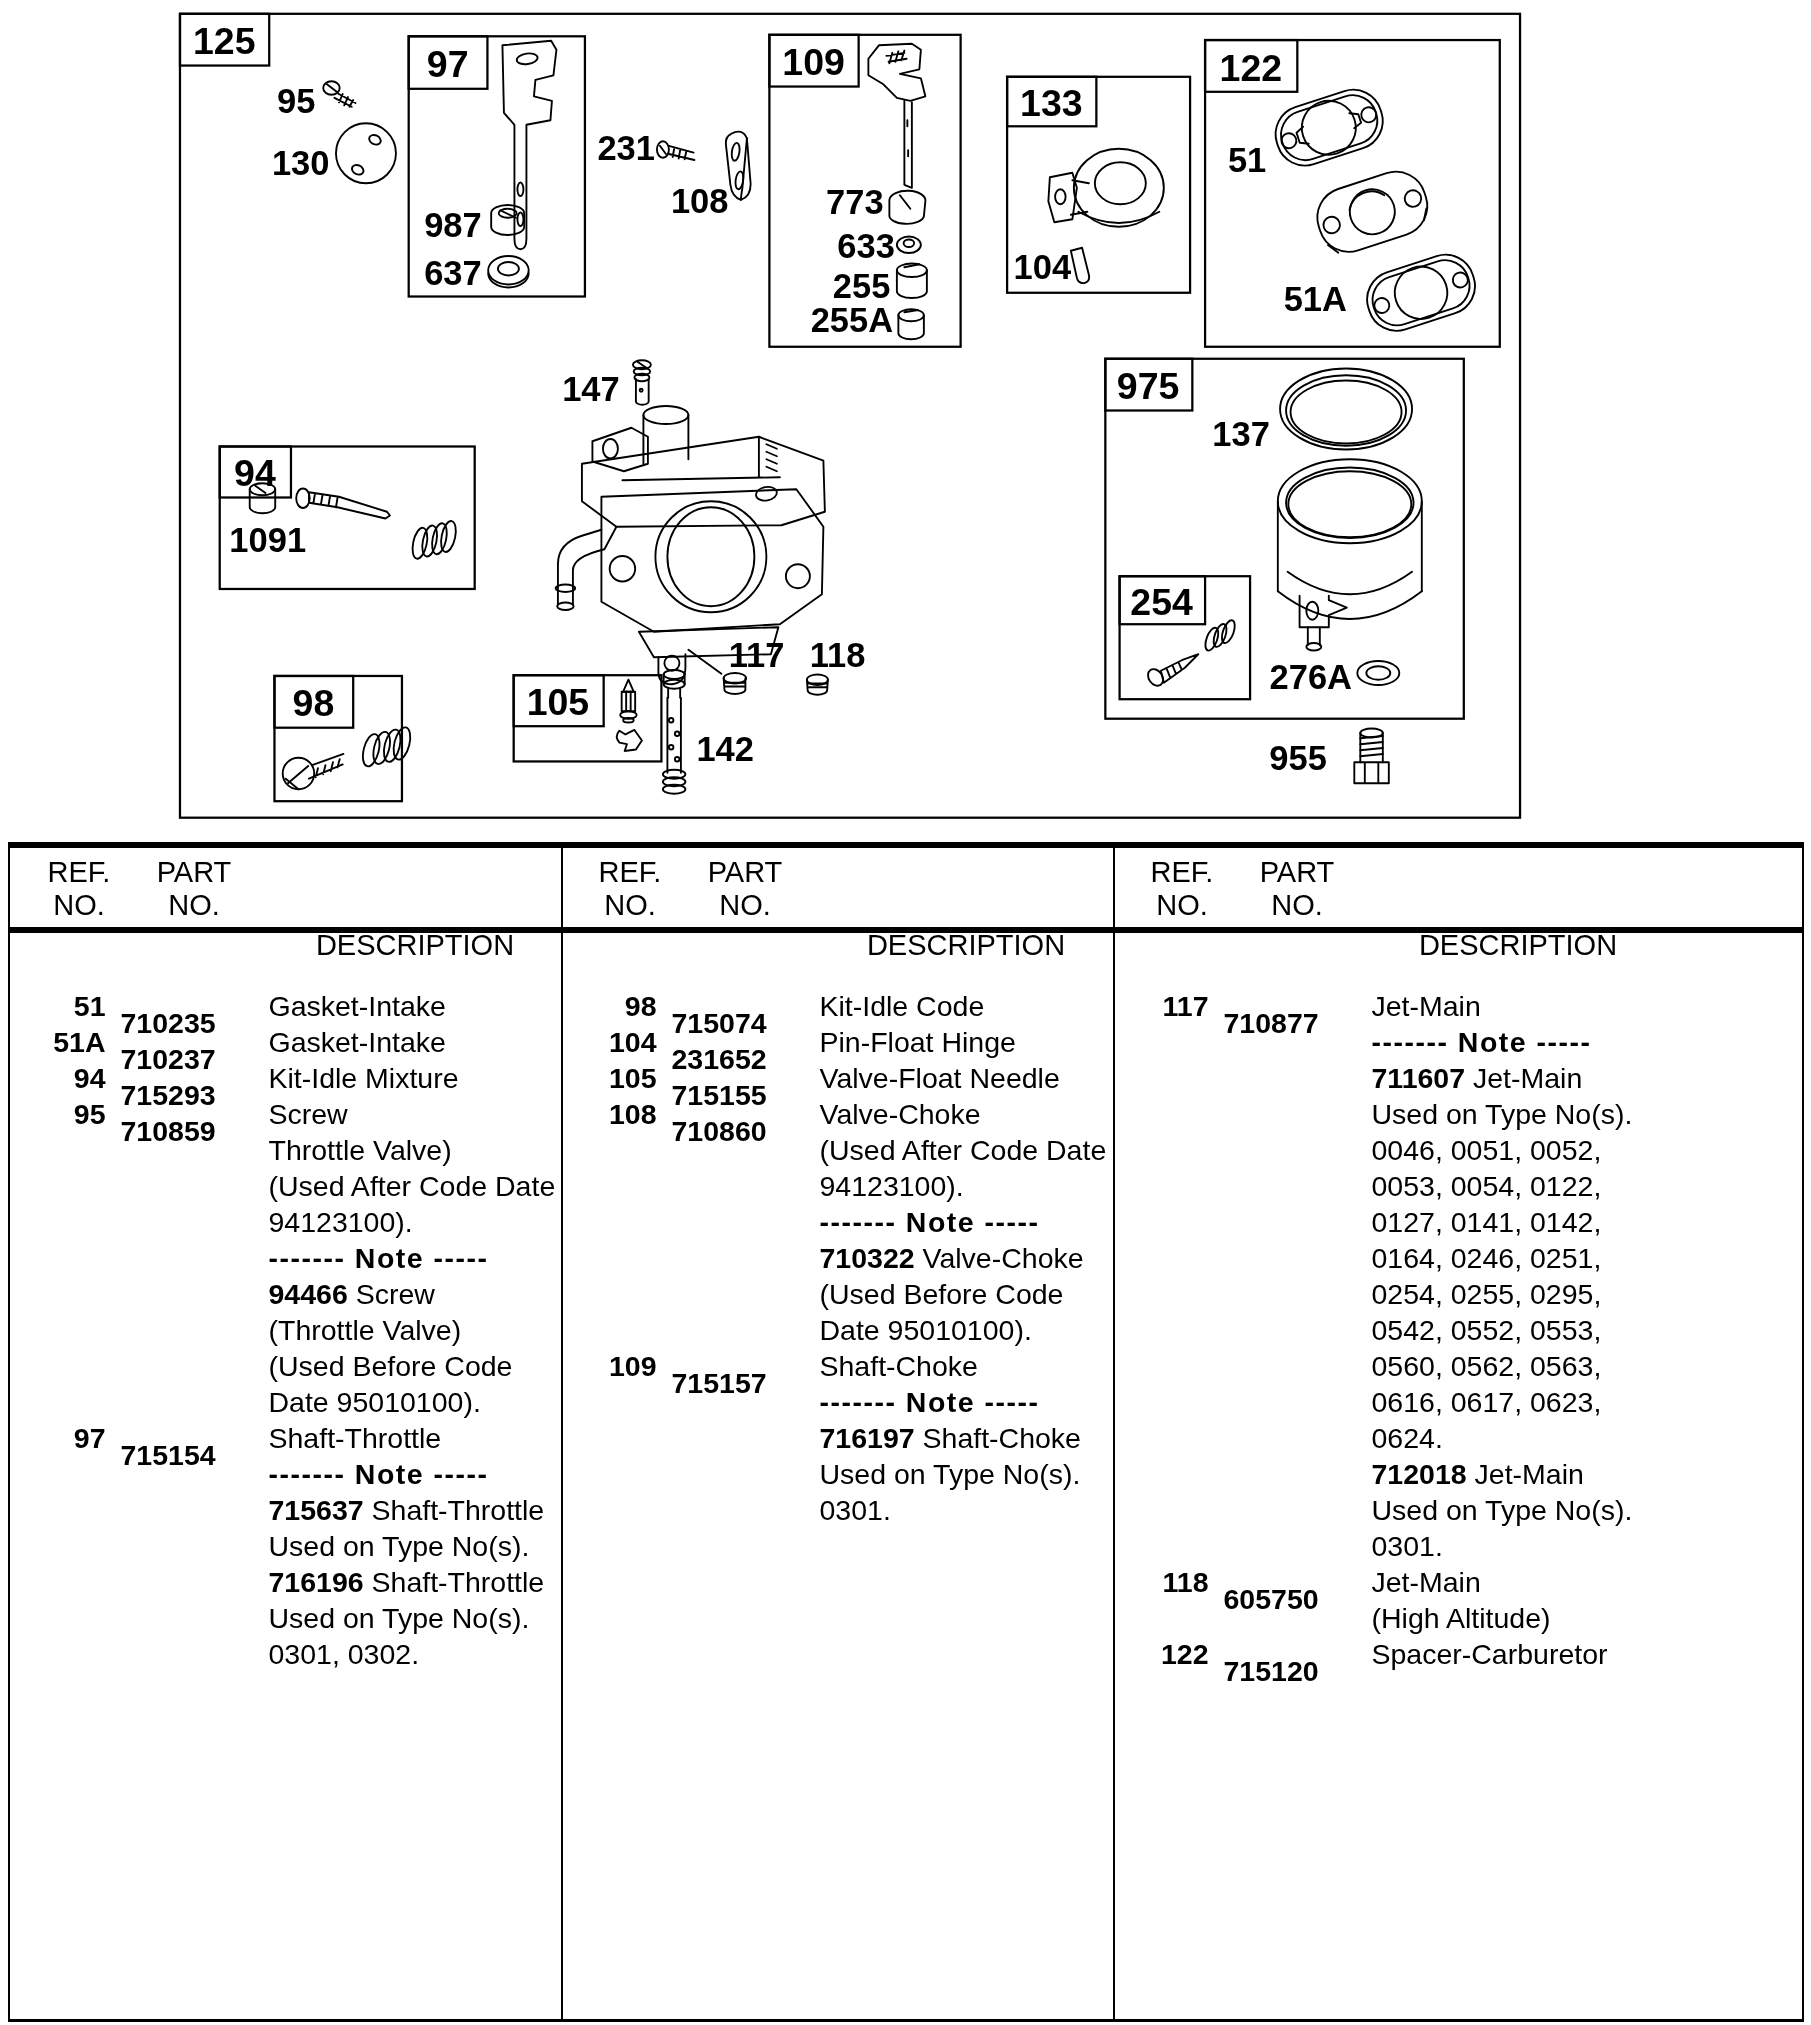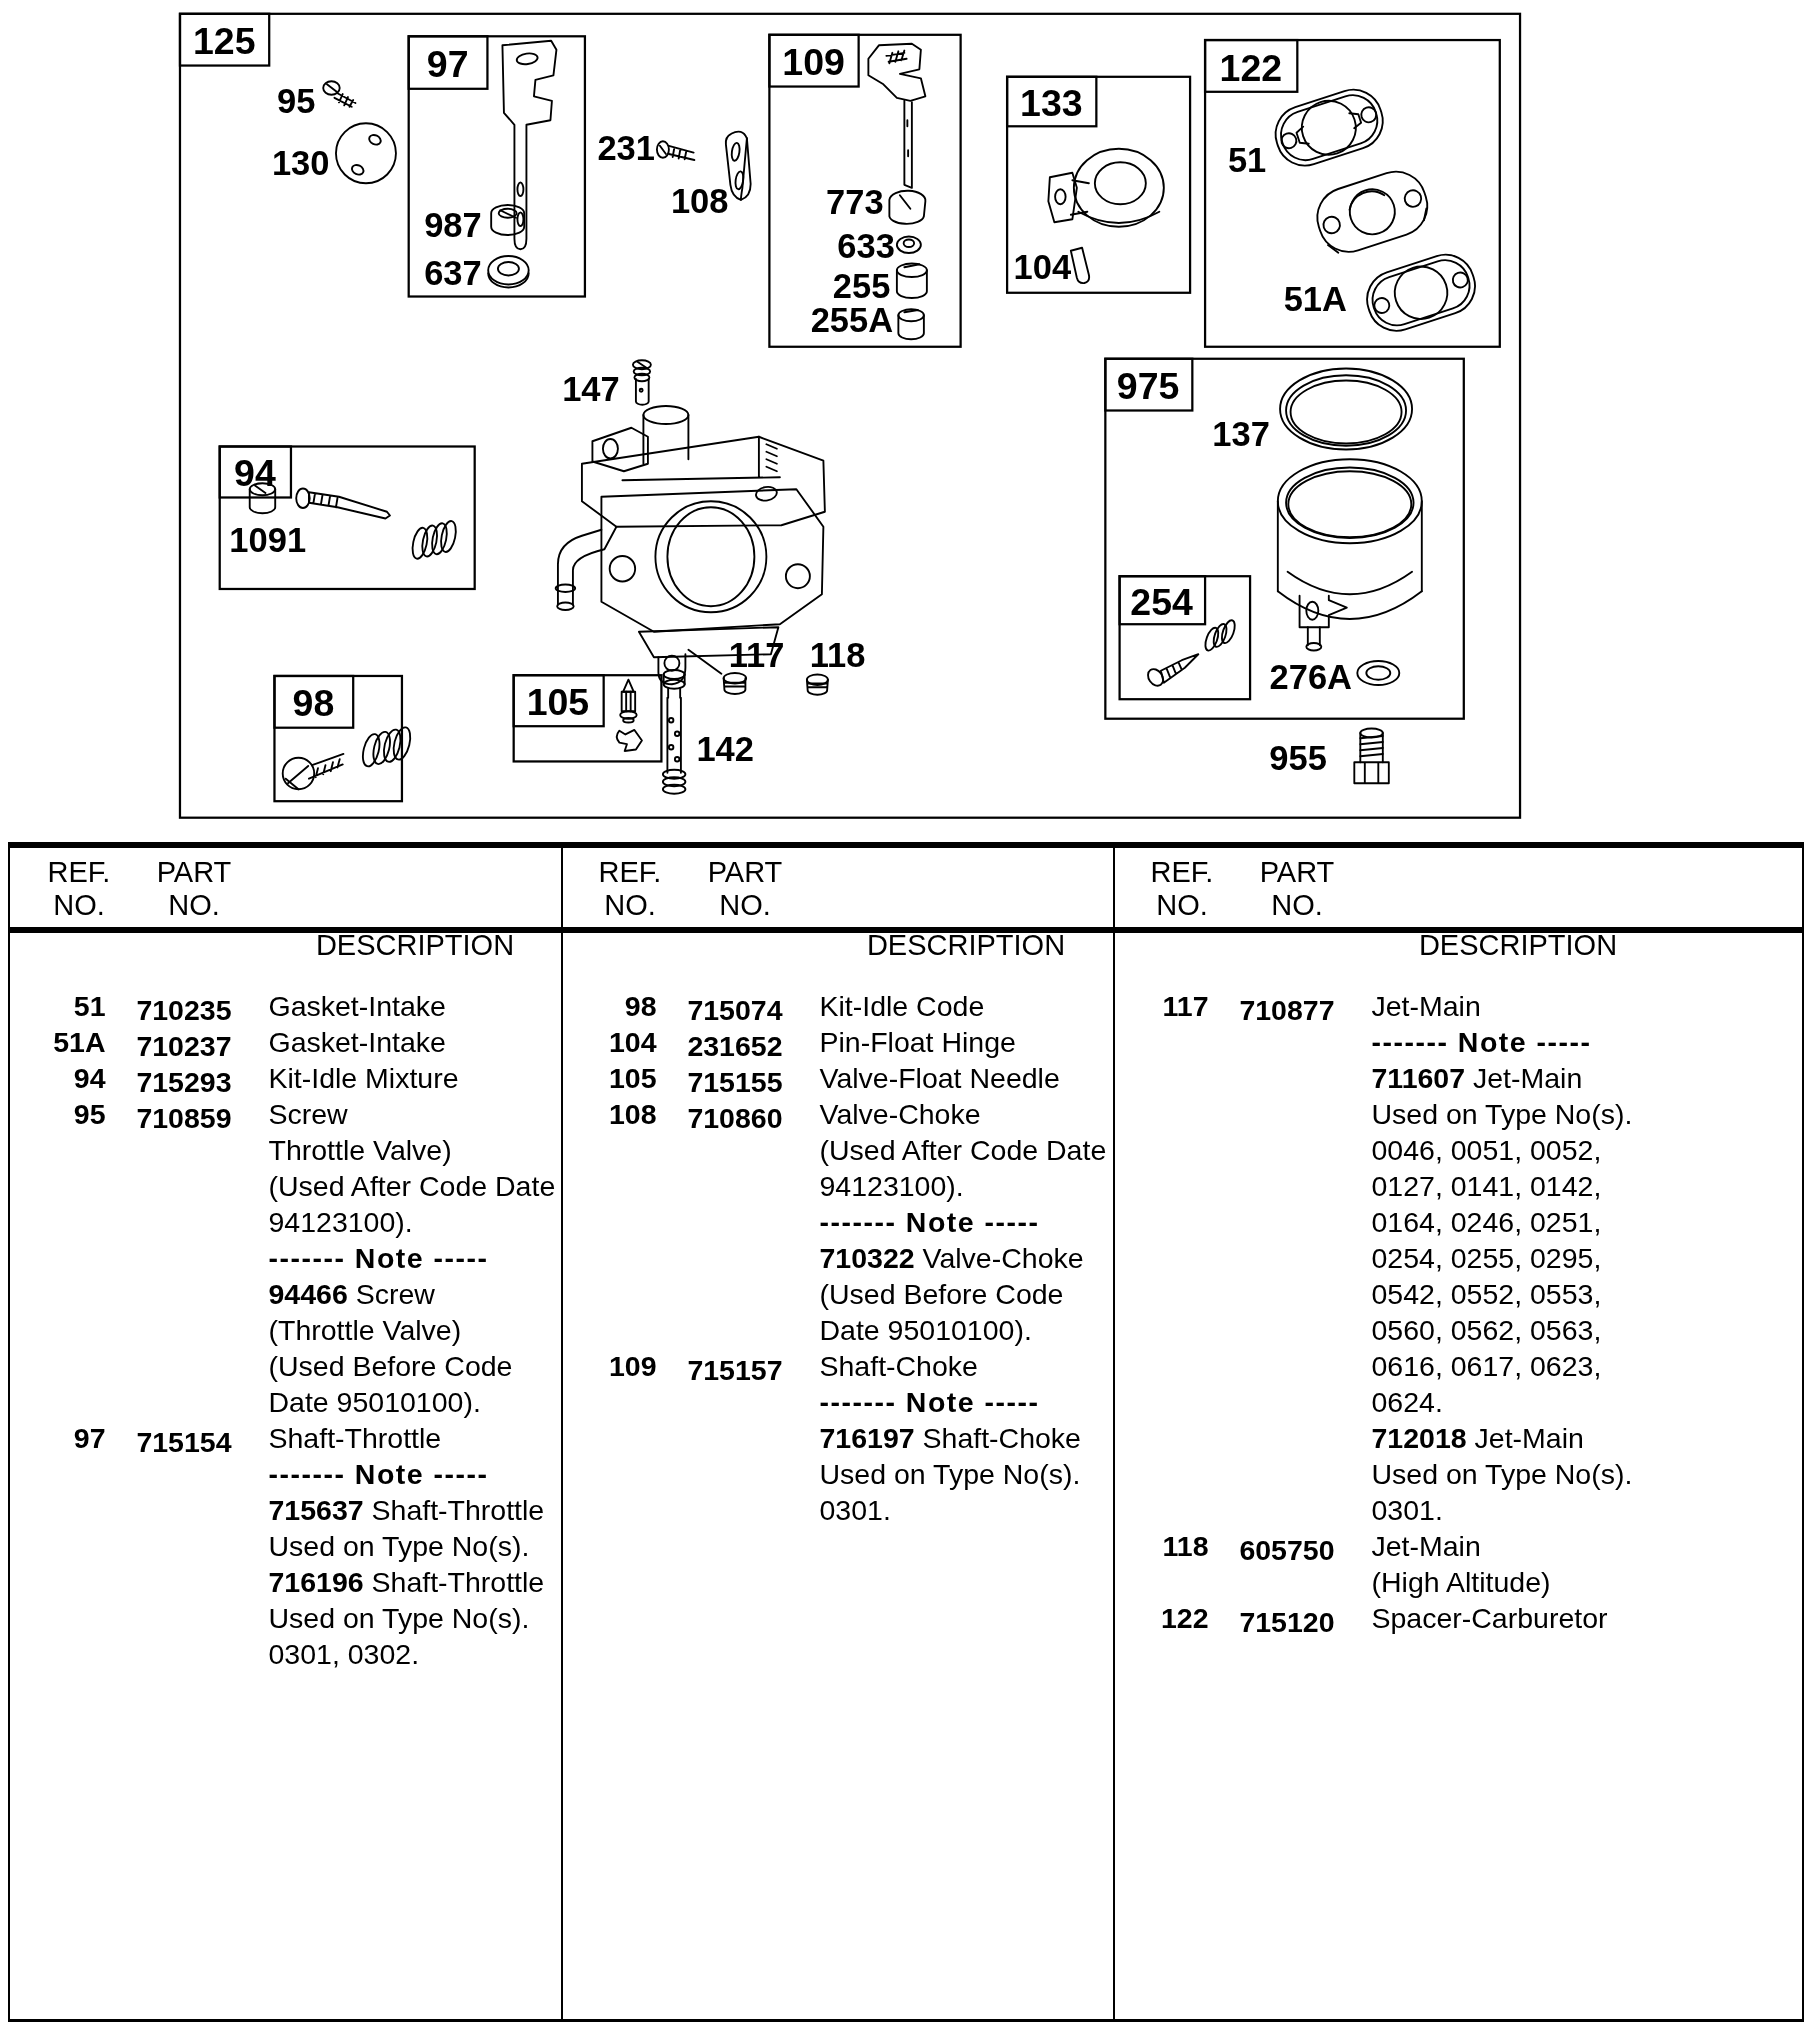--- a/index.html
+++ b/index.html
@@ -19,21 +19,21 @@
   .hdr-rule{position:absolute;left:0;top:79px;width:100%;height:6px;background:#000;}
   .v-sep{position:absolute;top:0;bottom:0;width:2.3px;background:#000;}
   .t-col{position:absolute;top:0;bottom:0;width:551px;text-decoration:underline;}
   .t-head{position:absolute;left:0;top:0;width:100%;height:79px;font-size:29px;line-height:33px;}
   .h-ref{position:absolute;left:19px;top:7.5px;width:101px;text-align:center;}
   .h-part{position:absolute;left:128px;top:7.5px;width:113px;text-align:center;}
   .h-desc{position:absolute;left:259px;top:41px;width:293px;text-align:center;margin-top:40px;}
   .t-rows{position:absolute;left:0;top:140px;width:100%;}
   .tline{position:relative;height:36px;font-size:28.5px;line-height:36px;white-space:nowrap;}
   .tline .ref{position:absolute;left:0;top:0;width:96px;text-align:right;font-weight:bold;}
-  .tline .part{position:absolute;left:111px;top:4px;width:111px;text-align:right;font-weight:bold;}
+  .tline .part{position:absolute;left:111px;top:17px;width:111px;font-weight:bold;}
   .tline .desc{position:absolute;left:259px;top:0;}
   .tline .desc b{font-weight:bold;}
   .tline.note .desc{font-weight:bold;letter-spacing:1.5px;}
 </style>
 </head>
 <body>
 
 <div id="stage">
 
 <svg id="diagram" width="1811" height="833" viewBox="0 0 2415 1110">
@@ -578,20 +578,25 @@
             <span class="desc">Used on Type No(s).</span>
           </div>
           <div class="tline">
             <span class="ref"></span>
             <span class="part"></span>
             <span class="desc">0046, 0051, 0052,</span>
           </div>
           <div class="tline">
             <span class="ref"></span>
             <span class="part"></span>
+            <span class="desc">0053, 0054, 0122,</span>
+          </div>
+          <div class="tline">
+            <span class="ref"></span>
+            <span class="part"></span>
             <span class="desc">0127, 0141, 0142,</span>
           </div>
           <div class="tline">
             <span class="ref"></span>
             <span class="part"></span>
             <span class="desc">0164, 0246, 0251,</span>
           </div>
           <div class="tline">
             <span class="ref"></span>
             <span class="part"></span>

